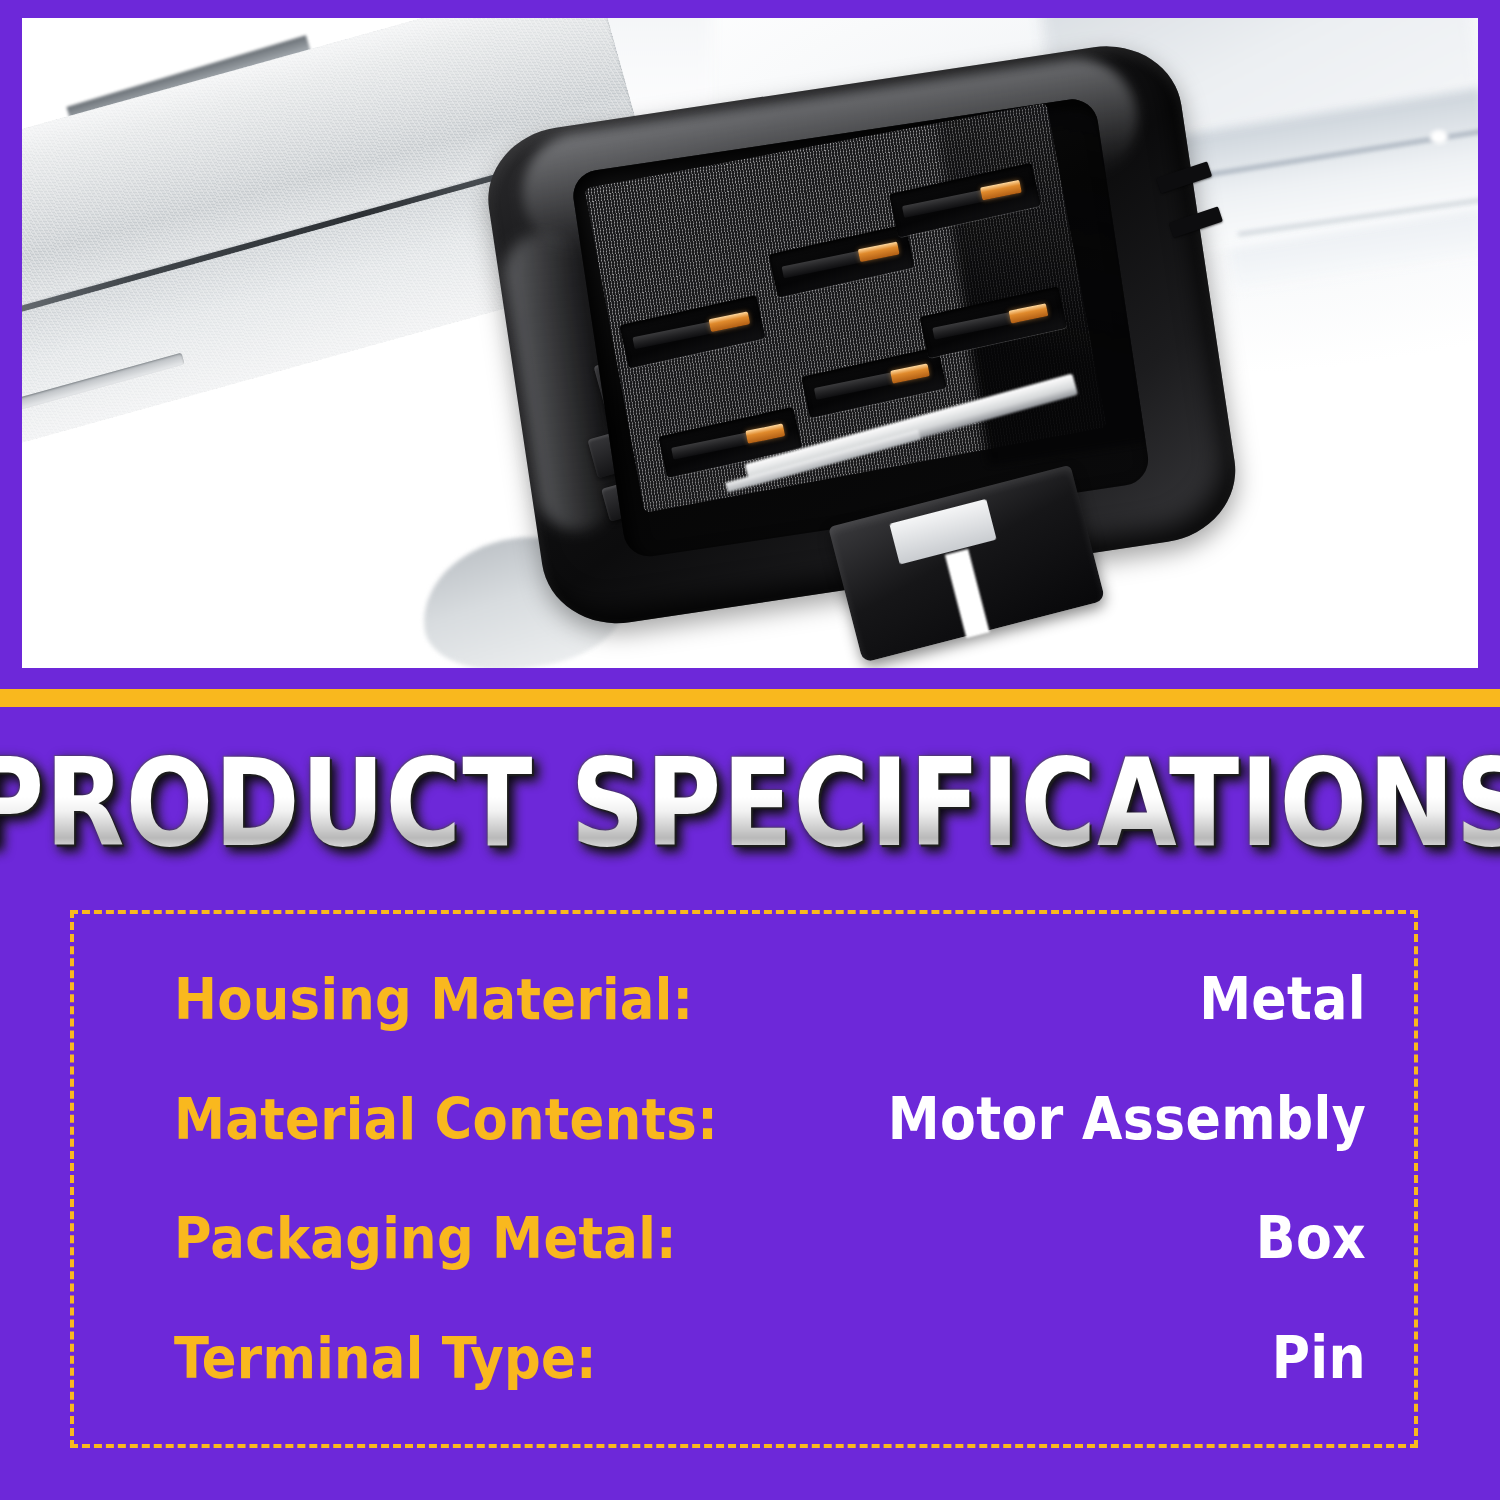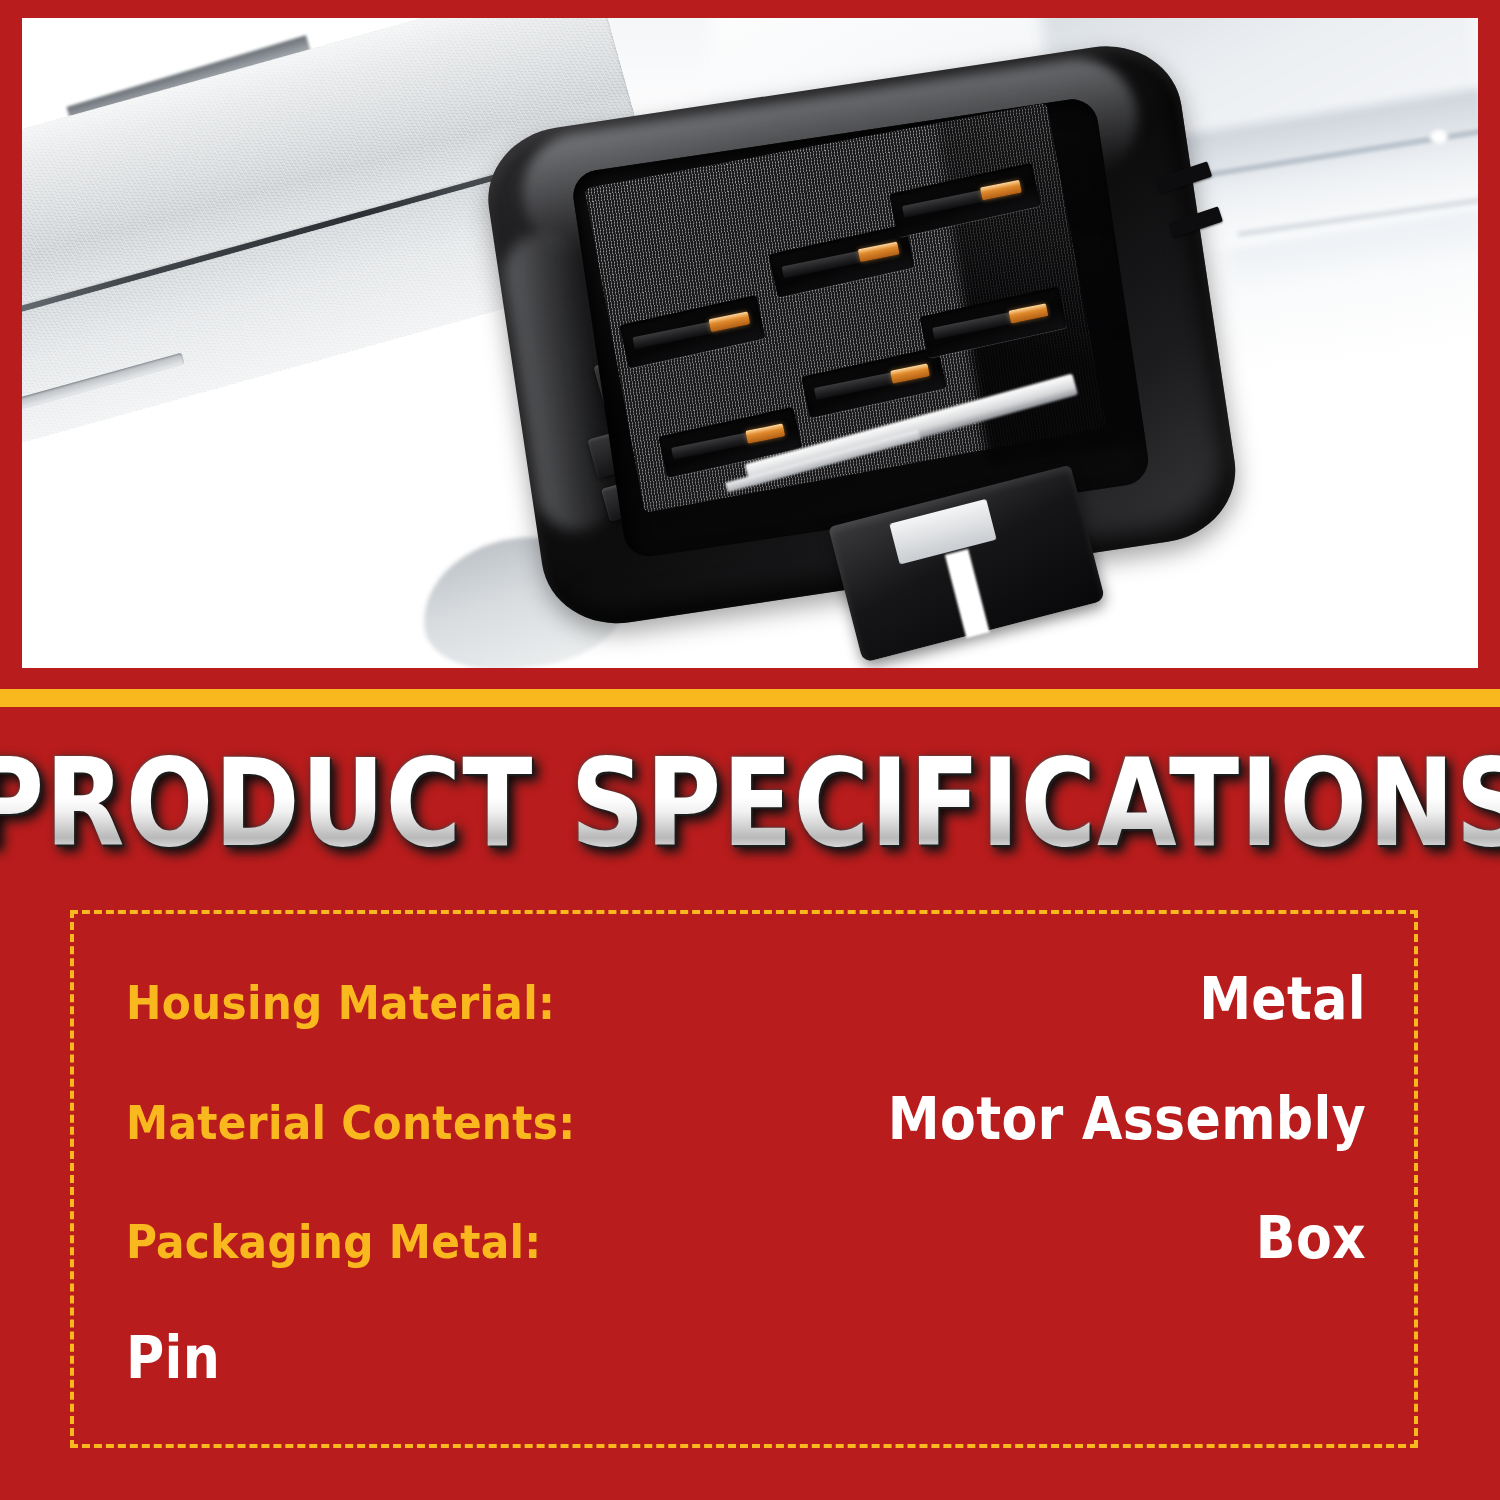--- a/index.html
+++ b/index.html
@@ -394,41 +394,42 @@
 
   .spec-row {
     display: flex;
     align-items: baseline;
     justify-content: space-between;
     width: 100%;
   }
   .spec-label {
     font-family: "DejaVu Sans Condensed", "Liberation Sans Narrow", "Liberation Sans", sans-serif;
     font-weight: bold;
-    font-size: 47px;
+    font-size: 57px;
     line-height: 1.05;
     color: #f9b81e;
     letter-spacing: .3px;
     white-space: nowrap;
+    margin-left: 48px;
   }
   .spec-value {
     font-family: "DejaVu Sans Condensed", "Liberation Sans Narrow", "Liberation Sans", sans-serif;
     font-weight: bold;
     font-size: 58px;
     line-height: 1.05;
     color: #ffffff;
     letter-spacing: .3px;
     white-space: nowrap;
     text-align: right;
   }
 </style>
 </head>
 <body>
 
-<div class="page" style="background: #b91c1c;">
+<div class="page" style="background: #6d28d9;">
 
   <div class="photo-panel" style="background: rgb(255, 255, 255);">
     <div class="photo-bg"></div>
 
     <div class="bg-white-block"></div>
     <div class="bg-metal-a"></div>
     <div class="bg-metal-c"></div>
     <div class="bg-metal-b"></div>
     <div class="bg-metal-line"></div>
     <div class="bg-metal-line2"></div>
@@ -517,18 +518,19 @@
       <span class="spec-label" style="color: rgb(249, 184, 30);">Material Contents:</span>
       <span class="spec-value" style="color: rgb(255, 255, 255);">Motor Assembly</span>
     </div>
 
     <div class="spec-row">
       <span class="spec-label" style="color: rgb(249, 184, 30);">Packaging Metal:</span>
       <span class="spec-value" style="color: rgb(255, 255, 255);">Box</span>
     </div>
 
     <div class="spec-row">
+      <span class="spec-label" style="color: rgb(249, 184, 30);">Terminal Type:</span>
       <span class="spec-value" style="color: rgb(255, 255, 255);">Pin</span>
     </div>
 
   </div>
 
 </div>
 
 </body></html>

